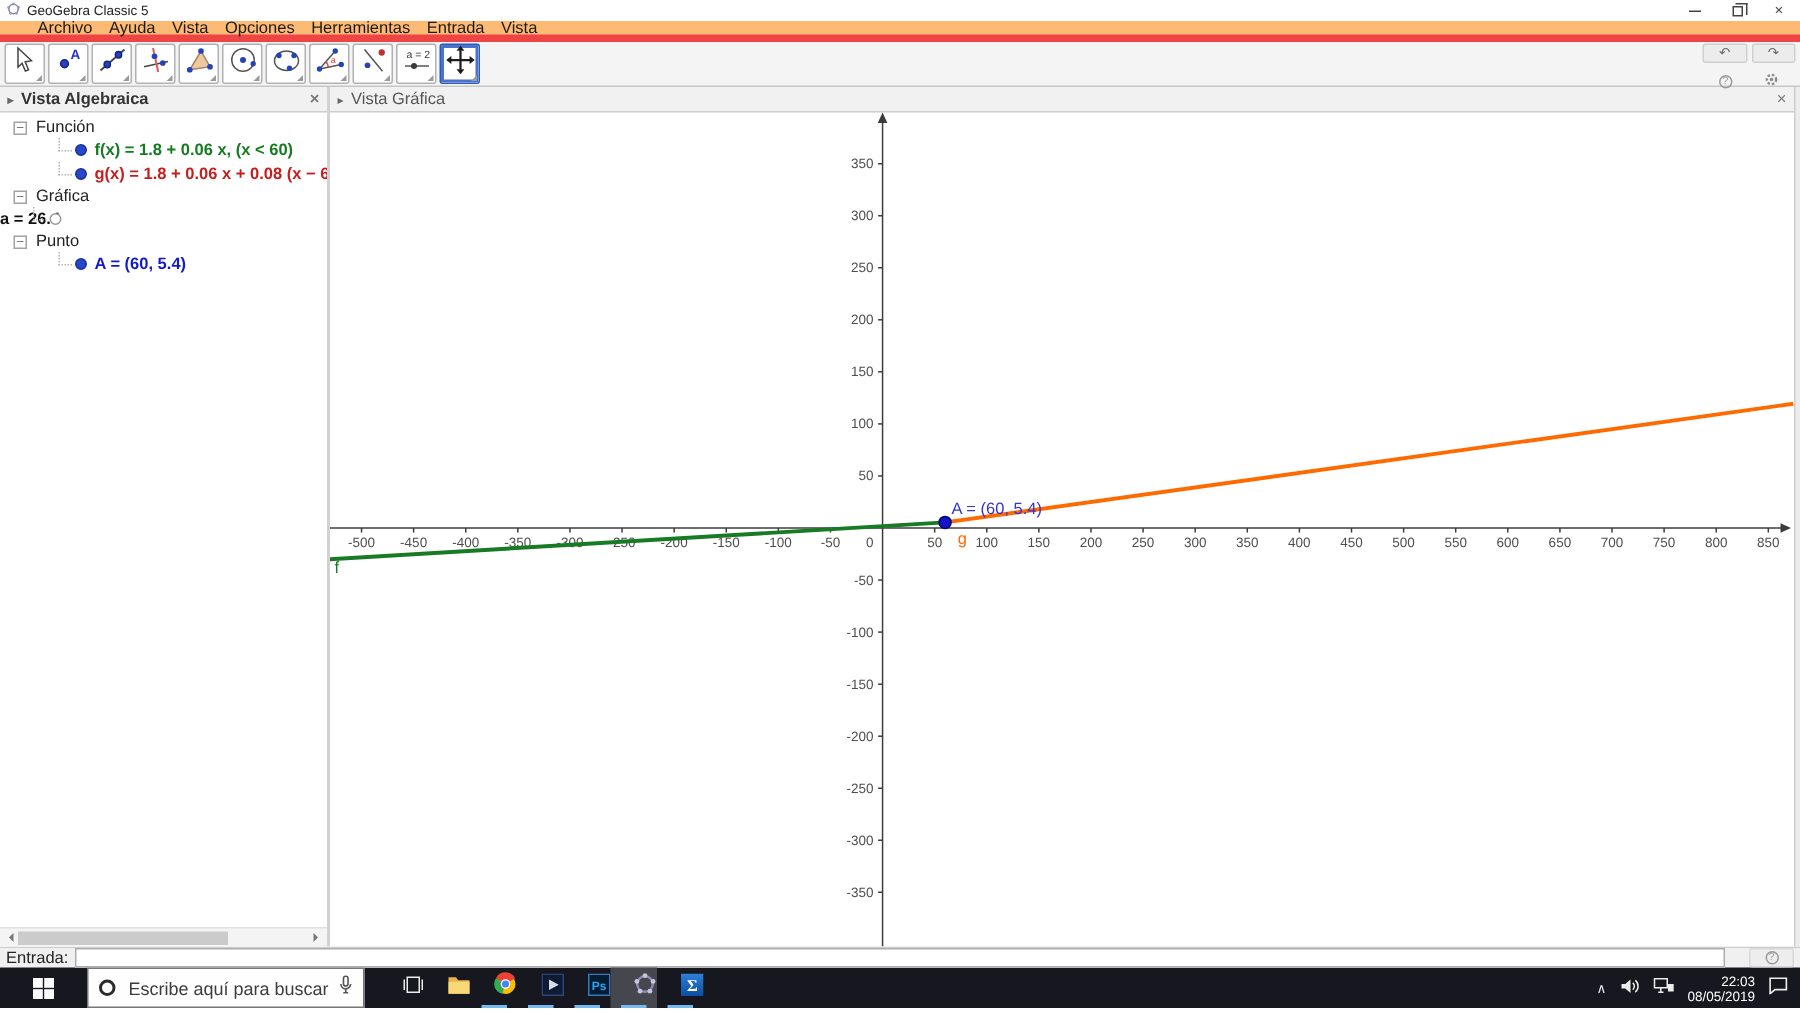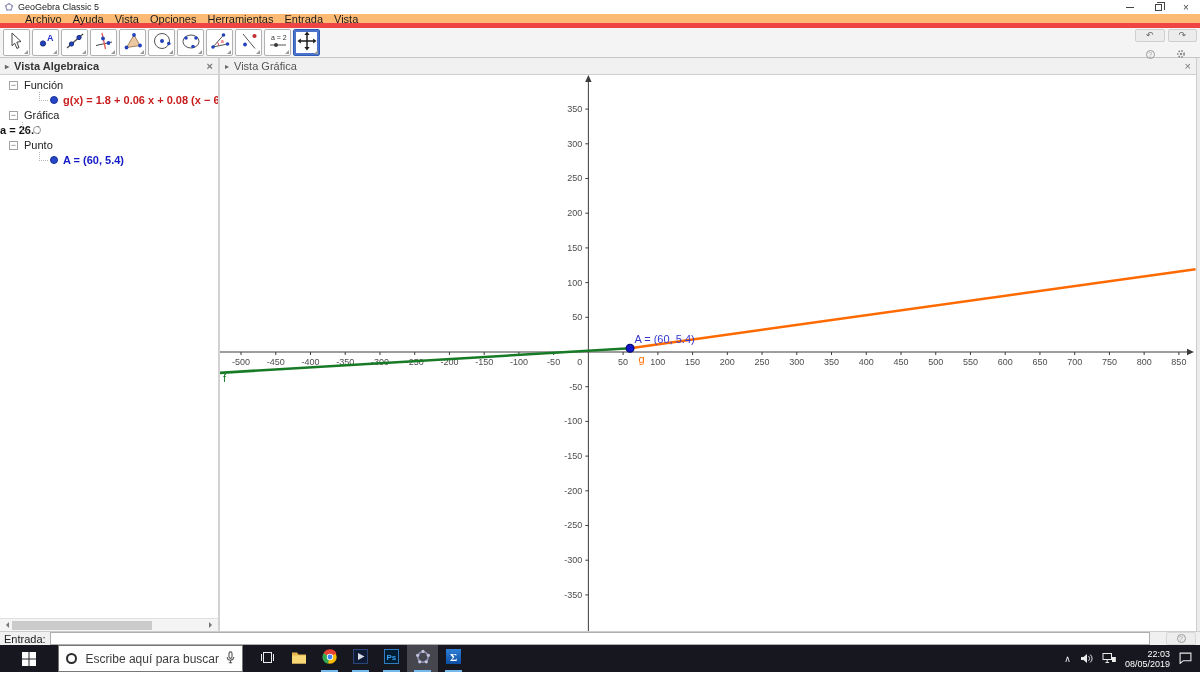--- a/index.html
+++ b/index.html
@@ -68,21 +68,21 @@
   .input-help { width:30px; height:13px; background:#ededed; border:1px solid #d8d8d8; border-radius:2px; display:flex; align-items:center; justify-content:center; }
 
   
   .taskbar { height:27px; background:#17171f; display:flex; align-items:stretch; }
   .tb-start { width:58px; display:flex; align-items:center; justify-content:center; }
   .tb-search { width:185px; background:#fefefe; border:1px solid #777; display:flex; align-items:center; padding:0 7px; gap:7px; }
   .cortana-ring { width:11px; height:11px; border:2px solid #2b2b2b; border-radius:50%; flex:none; }
   .search-input { border:none; outline:none; flex:1; font-size:12px; color:#333; background:transparent; min-width:0;text-align:right; }
   .search-input::placeholder { color:#3c3c3c; }
   .tb-apps { display:flex; margin-left:9px; }
-  .tb-app { width:31px; height:27px; display:flex; align-items:center; justify-content:center; position:relative; }
+  .tb-app { width:31px; height:27px; display:flex; align-items:center; justify-content:flex-end; position:relative; }
   .tb-app.active { background:#46464f; }
   .tb-app.running::after { content:''; position:absolute; bottom:0; left:7px; right:7px; height:2px; background:#76b9ed; }
   .tb-tray { margin-left:auto; display:flex; align-items:center; gap:9px; padding-right:8px; }
   .tray-chevron { color:#e8e8e8; font-size:9px; }
   .tray-clock { text-align:right; font-size:9px; line-height:10px; color:#fff; }
 </style>
 </head>
 <body>
 
 <div class="titlebar">
@@ -240,20 +240,25 @@
   <div class="algebra">
     <div class="panel-header">
       <span class="ph-arrow">▸</span>
       <span>Vista Algebraica</span>
       <span class="ph-x">×</span>
     </div>
     <div class="algebra-tree" id="algebra-tree">
         <div class="ag-group">
           <span class="minusbox">−</span>
           <span class="ag-group-label">Función</span>
+        </div>
+        <div class="ag-item" style="padding-left: 63px;">
+          <span class="ag-guide" style="left: 39px;"></span>
+          <span class="bullet" style="left: 50px;"></span>
+          <span class="ag-text" style="color: rgb(20, 123, 33);">f(x) = 1.8 + 0.06 x,   (x &lt; 60)</span>
         </div>
         <div class="ag-item" style="padding-left: 63px;">
           <span class="ag-guide" style="left: 39px;"></span>
           <span class="bullet" style="left: 50px;"></span>
           <span class="ag-text" style="color: rgb(200, 29, 29);">g(x) = 1.8 + 0.06 x + 0.08 (x − 60),</span>
         </div>
         <div class="ag-group">
           <span class="minusbox">−</span>
           <span class="ag-group-label">Gráfica</span>
         </div>

